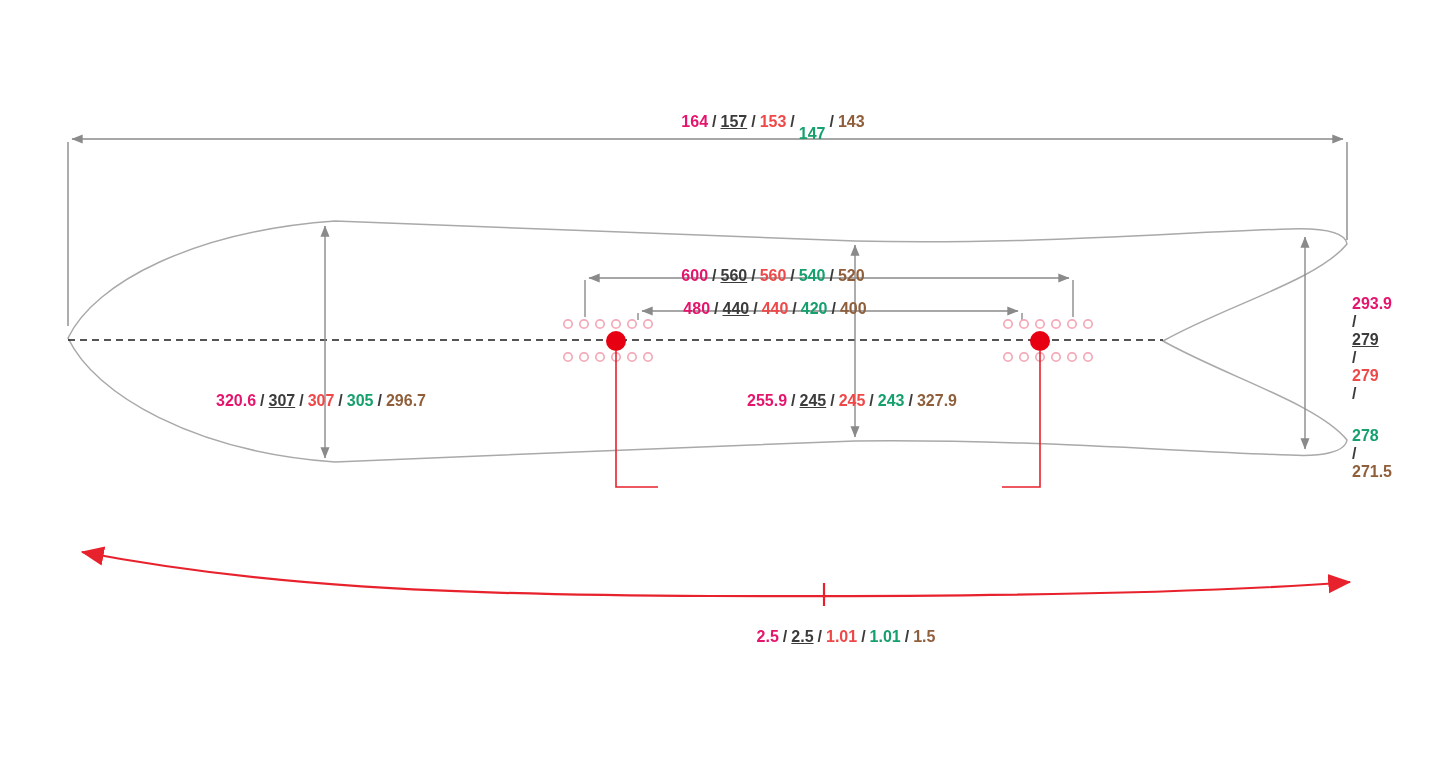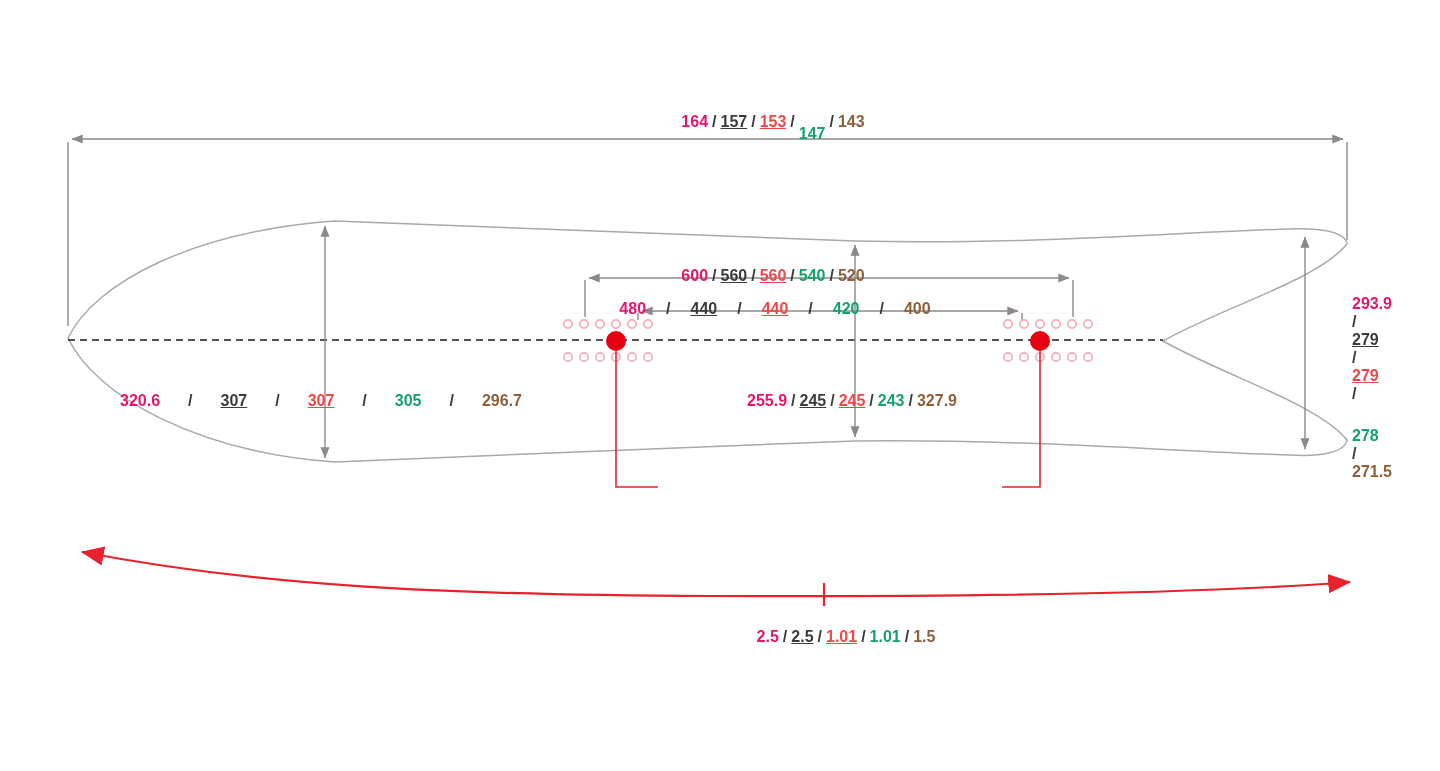--- a/index.html
+++ b/index.html
@@ -16,21 +16,21 @@
   .dash{stroke:#1c1c1c;stroke-width:1.5;fill:none;stroke-dasharray:7 5;}
   .insert{stroke:var(--insert-pink);stroke-width:1.7;fill:none;}
   .dot{fill:var(--dot-red);stroke:none;}
   .red{stroke:var(--accent-red);stroke-width:1.6;fill:none;}
   .curve{stroke:var(--accent-red);stroke-width:2.2;fill:none;}
   .arrG{fill:var(--dim-gray);}
   .arrR{fill:var(--accent-red);}
   .dim-label{position:absolute;transform:translate(-50%,-50%);white-space:nowrap;
              font-size:16px;font-weight:bold;display:flex;align-items:baseline;}
   .dim-label .sep{color:var(--size2);margin:0 4px;}
-  .c1{color:var(--size1);} .c2{color:var(--size2);text-decoration:underline;} .c3{color:var(--size3);text-decoration:underline;}
+  .c1{color:var(--size1);} .c2{color:var(--size2);text-decoration:underline;} .c3{color:var(--size3);}
   .c4{color:var(--size4);margin-top:24px;} .c5{color:var(--size5);}
   .stance-label{position:absolute;transform:translate(-50%,-50%);white-space:nowrap;
                 font-size:21px;color:var(--accent-red);}
 </style>
 </head>
 <body>
 
 <div id="stage">
 
   <svg width="1440" height="771" viewBox="0 0 1440 771">
@@ -128,33 +128,33 @@
       <span class="sep">/</span>
       <span class="c2">560</span>
       <span class="sep">/</span>
       <span class="c3">560</span>
       <span class="sep">/</span>
       <span class="c4">540</span>
       <span class="sep">/</span>
       <span class="c5">520</span>
   </div>
 
-  <div class="dim-label" style="left:775px;top:297px;gap:16px;">
+  <div class="dim-label" style="left:775px;top:297px;">
     <span class="c1">480</span>
       <span class="sep">/</span>
       <span class="c2">440</span>
       <span class="sep">/</span>
       <span class="c3">440</span>
       <span class="sep">/</span>
       <span class="c4">420</span>
       <span class="sep">/</span>
       <span class="c5">400</span>
   </div>
 
-  <div class="dim-label" style="left:321px;top:389px;gap:24px;">
+  <div class="dim-label" style="left:321px;top:389px;">
     <span class="c1">320.6</span>
       <span class="sep">/</span>
       <span class="c2">307</span>
       <span class="sep">/</span>
       <span class="c3">307</span>
       <span class="sep">/</span>
       <span class="c4">305</span>
       <span class="sep">/</span>
       <span class="c5">296.7</span>
   </div>

